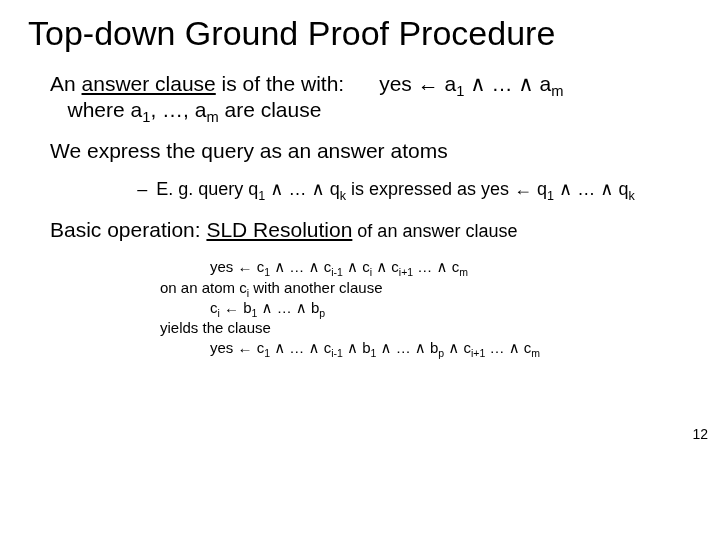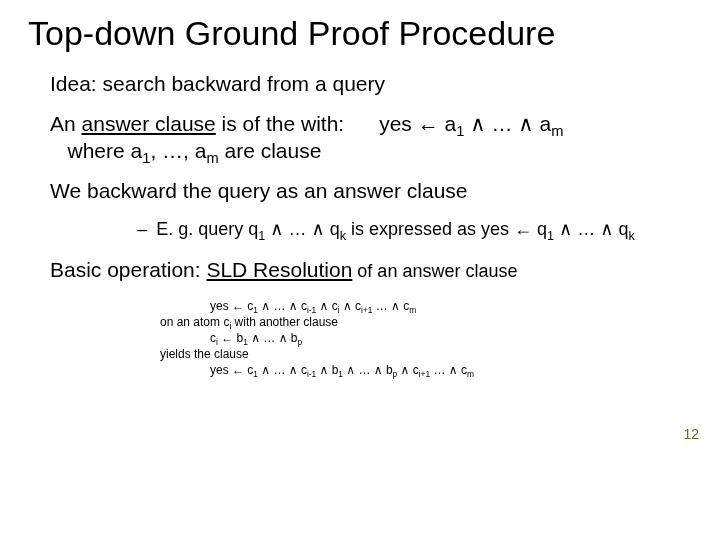--- a/index.html
+++ b/index.html
@@ -38,60 +38,59 @@
     line-height: 1.3;
     margin-left: 26px;
     margin-bottom: 16px;
     text-align: center;
   }
   .sub .dash {
     display: inline-block;
     width: 18px;
   }
   .sld-block {
-    font-size: 12px;
+    font-size: 15px;
     line-height: 1.35;
     margin-left: 110px;
   }
   .sld-block .row {
     white-space: nowrap;
   }
   .indent1 { padding-left: 50px; }
   sub { font-size: 70%; vertical-align: sub; line-height: 0; }
   .and { font-family: Arial, sans-serif; }
   .page-num {
     position: absolute;
-    right: 21px;
+    right: 12px;
     bottom: 10px;
     font-size: 14px;
-    color: #4d7c0f;
+    color: #000000;
   }
 </style>
 </head>
 <body>
 
 <div class="slide">
 
   <h1 class="title">Top-down Ground Proof Procedure</h1>
 
   <div class="body">
 
-    <div class="para">Idea: search backward from a query</div>
 
     <div class="para">
       <span>An </span><u>answer clause</u><span> is of the with:</span>
       &nbsp;&nbsp;&nbsp;&nbsp;
       <span>
         <span>yes ← a</span><sub>1</sub><span class="and"> ∧ … ∧ a</span><sub>m</sub>
       </span>
       <br>
       &nbsp;&nbsp;&nbsp;<span>where a</span><sub>1</sub><span>, …, a</span><sub>m</sub><span> are clause</span>
     </div>
 
-    <div class="para">We backward the query as an answer clause</div>
+    <div class="para">We express the query as an answer atoms</div>
 
     <div class="sub">
       <span class="dash">–</span>
       <span>E. g. query  q</span><sub>1</sub><span class="and"> ∧ … ∧ q</span><sub>k</sub><span>  is expressed as   yes ← q</span><sub>1</sub><span class="and"> ∧ … ∧ q</span><sub>k</sub>
     </div>
 
     <div class="para" style="">
       <span>Basic operation: </span><u>SLD Resolution</u><span style="font-size:18px;"> of an answer clause</span>
     </div>
 

